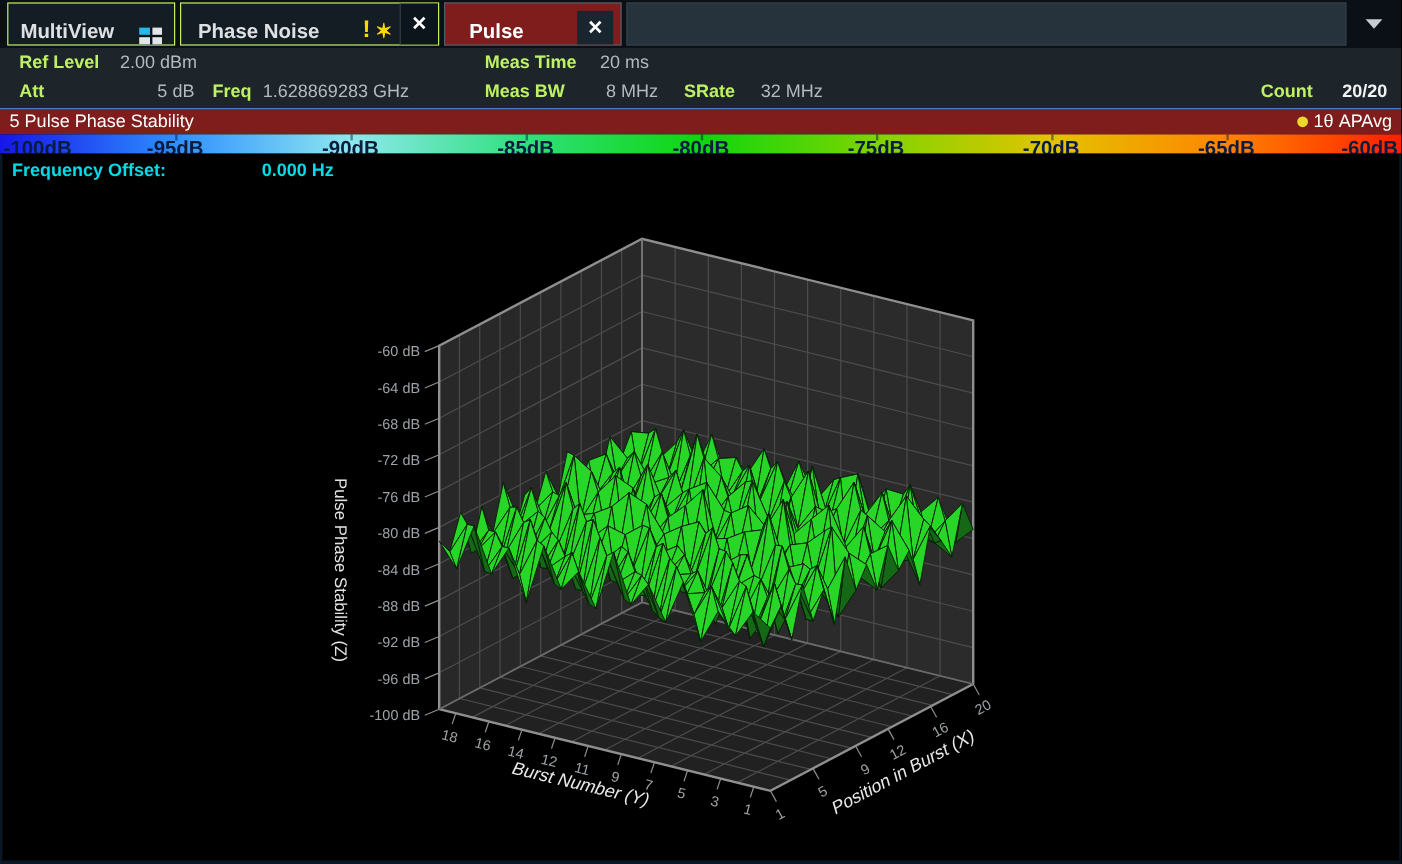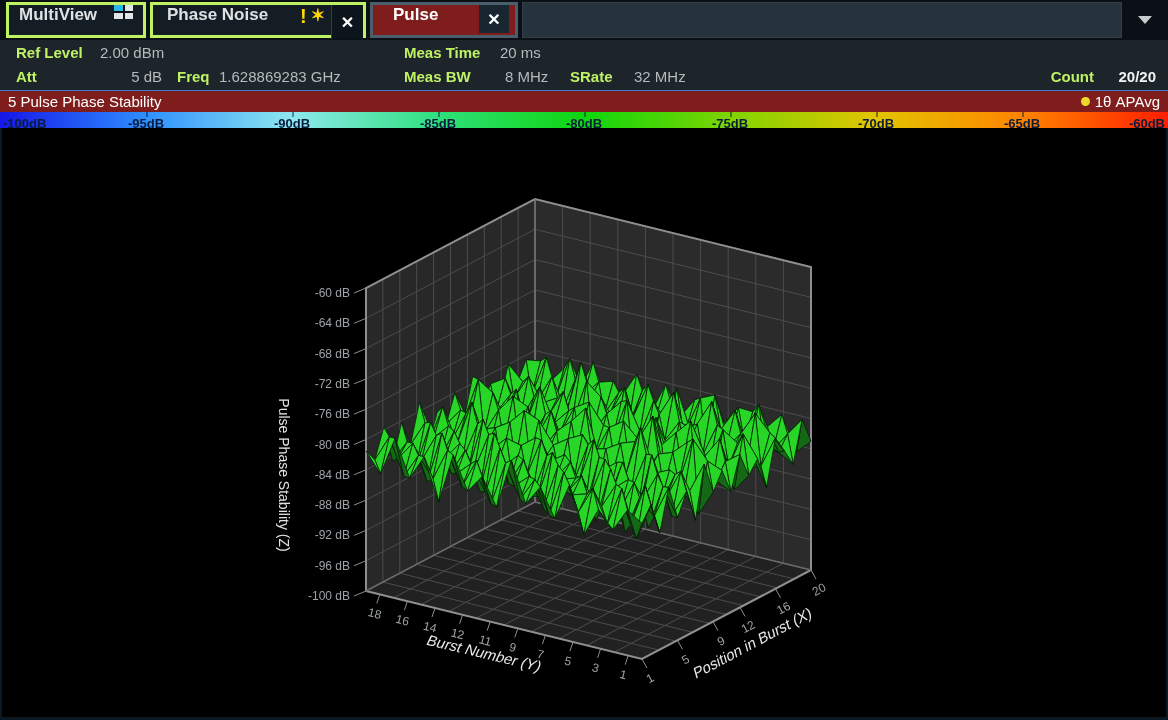--- a/index.html
+++ b/index.html
@@ -3,22 +3,22 @@
 <meta charset="utf-8">
 <style>
   * { margin:0; padding:0; box-sizing:border-box; }
   html,body { background:#000; }
   body { font-family:"Liberation Sans", sans-serif; }
   .screen { position:relative; width:1168px; height:720px; background:#000; overflow:hidden; }
 
   
   .tabbar { position:absolute; top:0; left:0; width:1168px; height:40px; background:#0a1016;
             display:flex; align-items:flex-start; }
-  .tab { height:36px; margin-top:2px; display:flex; align-items:flex-start; background:#141d24;
-         border:3px solid #bef264; color:#dde1e3; font-size:17px; font-weight:bold; }
+  .tab { height:36px; margin-top:2px; display:flex; align-items:flex-end; background:#141d24;
+         border:1px solid #bef264; color:#dde1e3; font-size:17px; font-weight:bold; }
   .tab + .tab { margin-left:4px; }
   .tab-multiview { width:140px; margin-left:6px; padding:0 10px; justify-content:space-between; }
   .mv-icon { width:19px; height:14px; display:grid; grid-template-columns:1fr 1fr; grid-template-rows:1fr 1fr;
              gap:2px; background:#0a1016; }
   .mv-icon i { display:block; }
   .mv-icon i:nth-child(1){ background:#29b7e8; }
   .mv-icon i:nth-child(2), .mv-icon i:nth-child(3), .mv-icon i:nth-child(4){ background:#e2e5e7; }
   .tab-phasenoise { width:216px; padding-left:14px; }
   .tab-phasenoise .lbl { flex:1; }
   .alert-excl { color:#ffd800; font-size:20px; margin-right:4px; }
@@ -43,21 +43,21 @@
   
   .titlebar { position:absolute; top:90px; left:0; width:1168px; height:22px; background:#7f1d1d;
               border-top:1px solid #3c7ed8; display:flex; align-items:center; padding:0 8px;
               color:#fff; font-size:15px; }
   .titlebar .t-left { flex:1; }
   .trace-dot { display:inline-block; width:9px; height:9px; border-radius:50%; background:#ecd92b;
                margin-right:5px; vertical-align:middle; }
 
   
   .colorbar { position:absolute; top:112px; left:0; width:1168px; height:16px; }
-  .cb-label { position:absolute; top:4px; line-height:16px; font-size:13px; font-weight:bold; color:#0a1c3e;
+  .cb-label { position:absolute; top:4px; line-height:16px; font-size:17px; font-weight:bold; color:#0a1c3e;
               white-space:nowrap; }
   .cb-tick { position:absolute; top:0; width:2px; height:5px; background:rgba(0,10,50,0.45); }
 
   
   .plotarea { position:absolute; top:128px; left:0; width:1168px; height:592px; background:#000;
               border-left:2px solid #0c1724; border-right:2px solid #0c1724; border-bottom:3px solid #0c1724; }
   .readout { position:absolute; top:6px; left:8px; color:#00dce6; font-size:15px; font-weight:bold; }
   .readout .ro-row { height:21px; }
   .readout .ro-lab { display:inline-block; width:172px; }
   .readout .ro-val { display:inline-block; width:92px; text-align:right; }
@@ -1006,16 +1006,20 @@
           <polygon points="657.8,405.0 652.2,388.4 643.3,358.2" fill="#156815" stroke="#062006" stroke-width="0.8" stroke-linejoin="round"></polygon>
           <polygon points="625.5,382.0 634.4,410.6 619.8,360.8" fill="#27d627" stroke="#062006" stroke-width="0.8" stroke-linejoin="round"></polygon>
           <polygon points="625.5,382.0 619.8,360.8 610.9,401.9" fill="#27d627" stroke="#062006" stroke-width="0.8" stroke-linejoin="round"></polygon>
           <polygon points="648.9,377.1 657.8,405.0 643.3,358.2" fill="#27d627" stroke="#062006" stroke-width="0.8" stroke-linejoin="round"></polygon>
           <polygon points="648.9,377.1 643.3,358.2 634.4,410.6" fill="#27d627" stroke="#062006" stroke-width="0.8" stroke-linejoin="round"></polygon>
           <polygon points="640.0,395.4 648.9,377.1 634.4,410.6" fill="#156815" stroke="#062006" stroke-width="0.8" stroke-linejoin="round"></polygon>
           <polygon points="640.0,395.4 634.4,410.6 625.5,382.0" fill="#156815" stroke="#062006" stroke-width="0.8" stroke-linejoin="round"></polygon>
         </g>
       </svg>
     <div class="readout">
+      <div class="ro-row">
+        <span class="ro-lab">Frequency Offset:</span>
+        <span class="ro-val">0.000 Hz</span>
+      </div>
     </div>
   </div>
 
 </div>
 
 </body></html>

